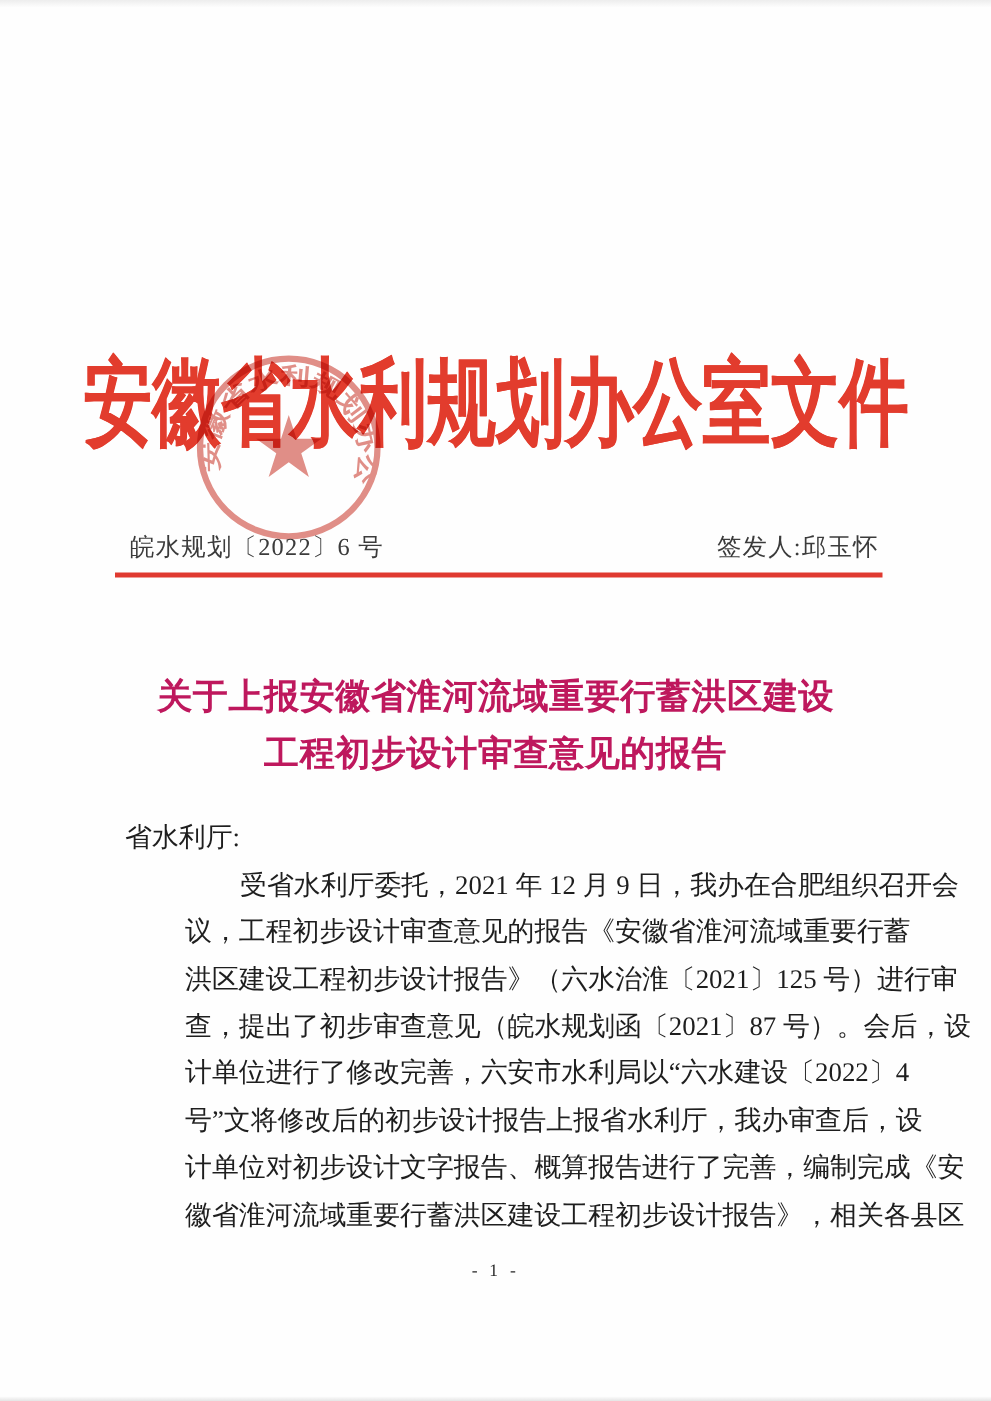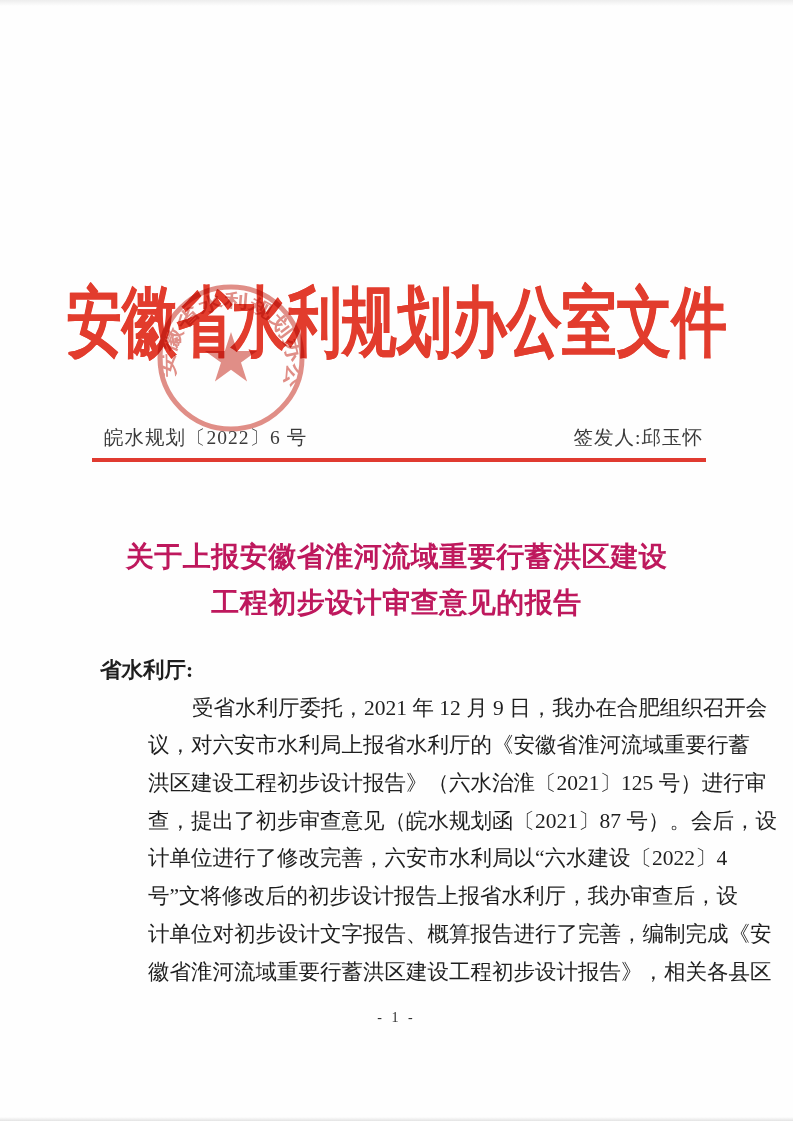--- a/index.html
+++ b/index.html
@@ -101,21 +101,20 @@
     white-space: nowrap;
     text-align: justify;
     text-align-last: justify;
     overflow: visible;
     margin-left: 48px;
   }
   .body-line.indent { padding-left: 44px; }
   .salutation {
     height: 37.7px;
     text-align: left;
-    font-weight: bold;
   }
 
   .page-number {
     position: absolute;
     top: 1010px; left: 0;
     width: 100%;
     text-align: center;
     font-size: 14px;
     letter-spacing: 3px;
     color: #2c2c2c;
@@ -151,21 +150,21 @@
   <div class="red-rule"></div>
 
   <div class="doc-title">
     <div>关于上报安徽省淮河流域重要行蓄洪区建设</div>
     <div>工程初步设计审查意见的报告</div>
   </div>
 
   <div class="body-block">
     <div class="salutation">省水利厅:</div>
     <div class="body-line indent">受省水利厅委托，2021 年 12 月 9 日，我办在合肥组织召开会</div>
-    <div class="body-line">议，对六安市水利局上报省水利厅的《安徽省淮河流域重要行蓄</div>
+    <div class="body-line">议，工程初步设计审查意见的报告《安徽省淮河流域重要行蓄</div>
     <div class="body-line">洪区建设工程初步设计报告》（六水治淮〔2021〕125 号）进行审</div>
     <div class="body-line">查，提出了初步审查意见（皖水规划函〔2021〕87 号）。会后，设</div>
     <div class="body-line">计单位进行了修改完善，六安市水利局以“六水建设〔2022〕4</div>
     <div class="body-line">号”文将修改后的初步设计报告上报省水利厅，我办审查后，设</div>
     <div class="body-line">计单位对初步设计文字报告、概算报告进行了完善，编制完成《安</div>
     <div class="body-line">徽省淮河流域重要行蓄洪区建设工程初步设计报告》，相关各县区</div>
   </div>
 
   <div class="page-number">- 1 -</div>
 

